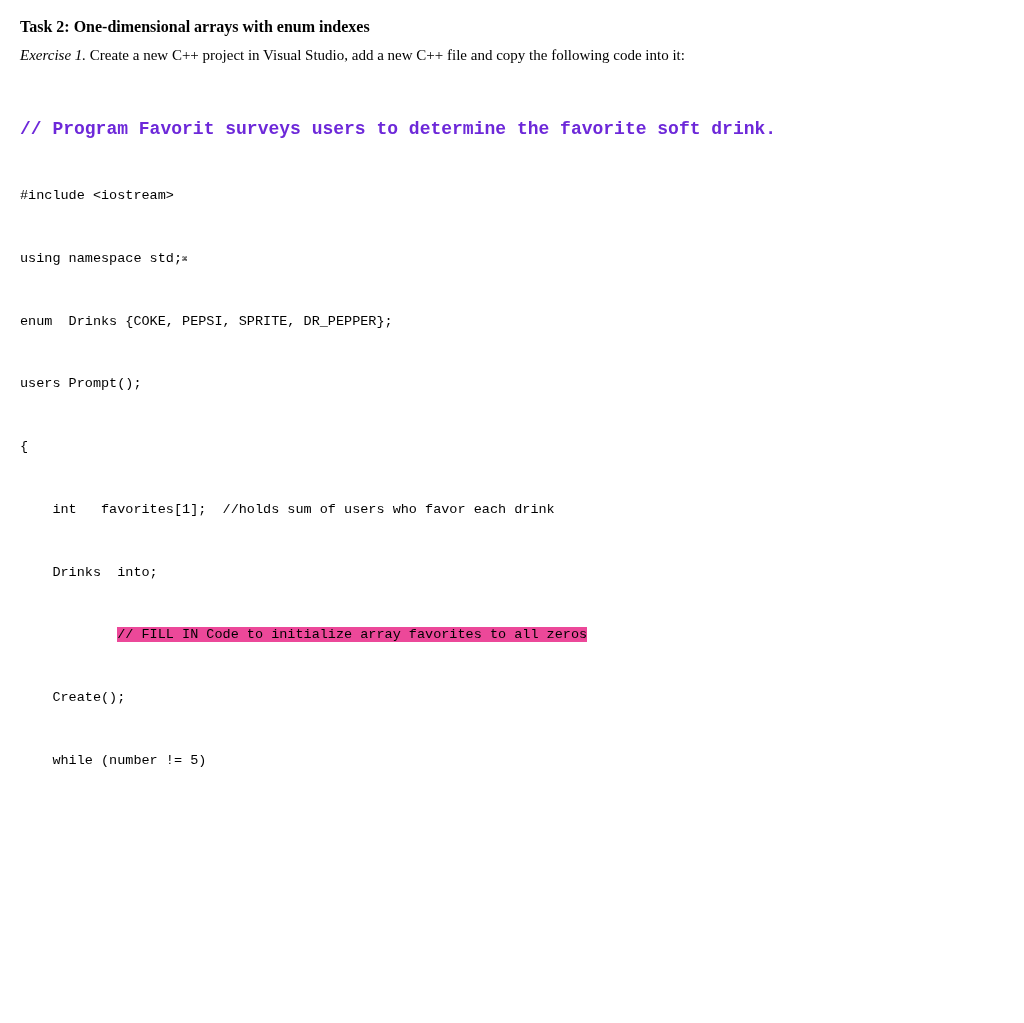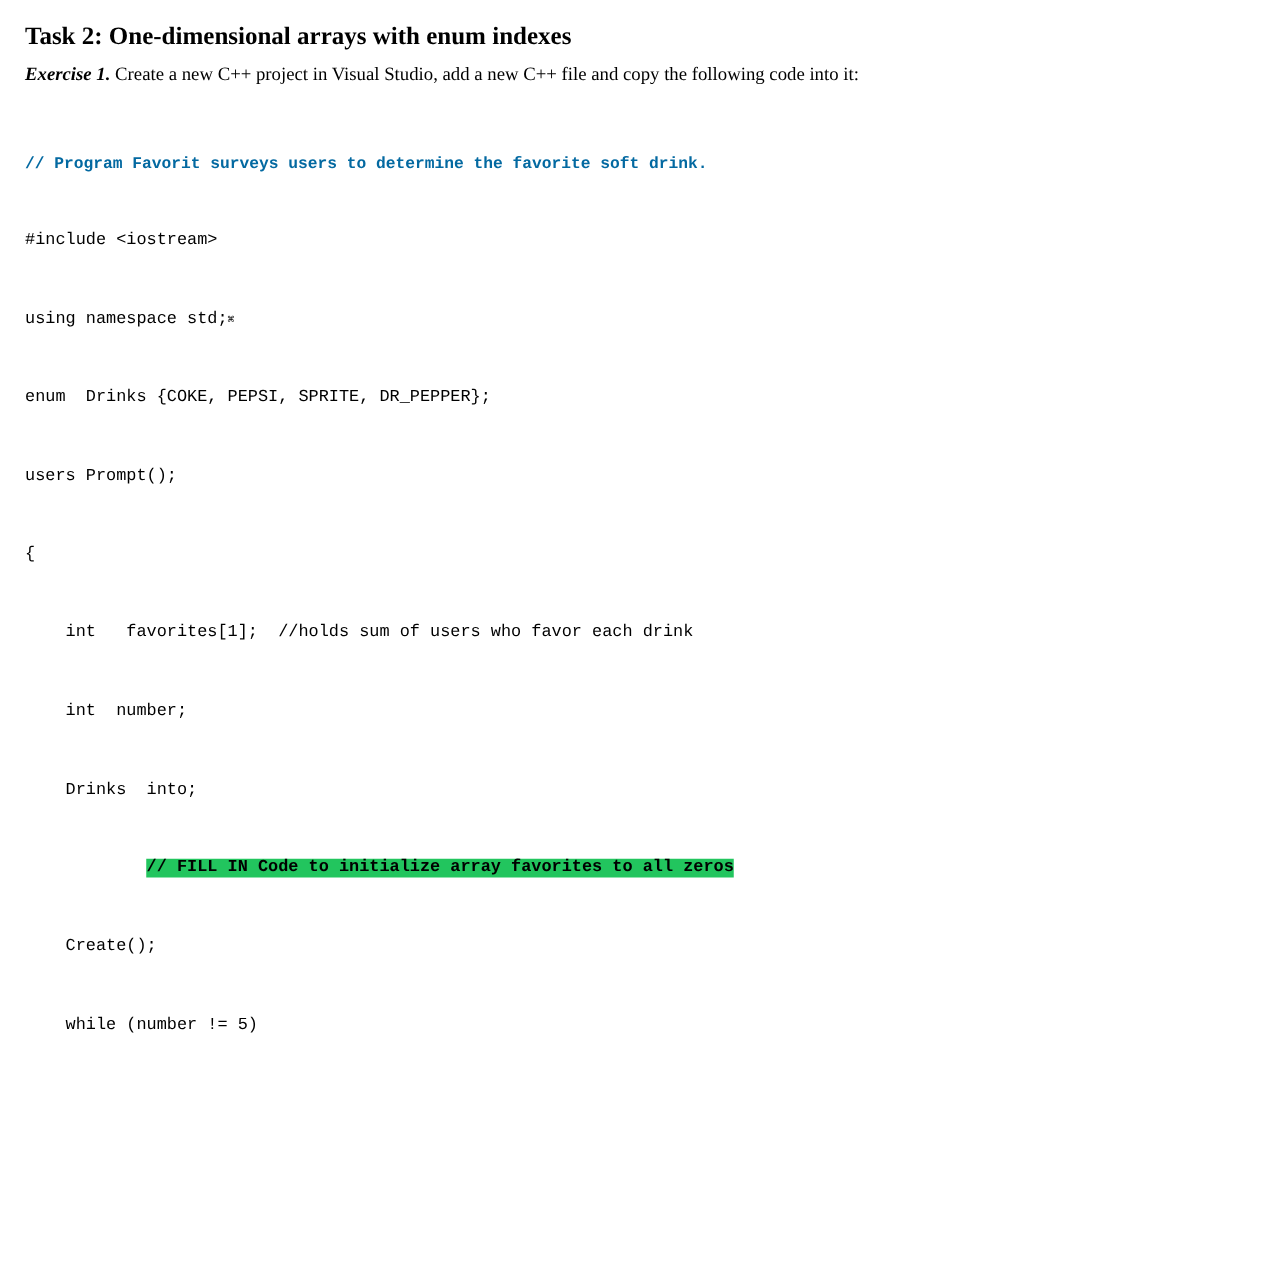--- a/index.html
+++ b/index.html
@@ -6,50 +6,48 @@
     body {
       background: #ffffff;
       font-family: Georgia, 'Times New Roman', serif;
       font-size: 15px;
       color: #000000;
       padding: 18px 20px;
       width: 1024px;
       min-height: 1023px;
     }
     .task-title {
-      font-size: 20px;
+      font-size: 16px;
       font-weight: bold;
       margin-bottom: 8px;
     }
     .exercise-label {
       font-style: italic;
-      font-weight: bold;
     }
     .exercise-intro {
       margin-bottom: 8px;
       line-height: 1.5;
     }
     .code-comment-green {
-      color: #0369a1;
+      color: #6d28d9;
       font-family: 'Courier New', Courier, monospace;
-      font-size: 13px;
+      font-size: 18px;
       font-weight: bold;
       display: block;
       white-space: pre;
     }
     .code-block {
       font-family: 'Courier New', Courier, monospace;
       font-size: 13.5px;
       color: #000000;
       line-height: 1.55;
       white-space: pre;
     }
     .highlight-yellow {
-      background-color: #22c55e;
-      font-weight: bold;
+      background-color: #ec4899;
     }
     .code-line {
       display: block;
       white-space: pre;
     }
   </style>
 </head>
 <body>
 
 <div class="task-title">
@@ -63,21 +61,20 @@
 </div>
 
 <div class="code-block">
   <span class="code-comment-green">// Program Favorit surveys users to determine the favorite soft drink.</span>
   <span class="code-line">#include &lt;iostream&gt;</span>
   <span class="code-line">using namespace std;<span style="font-size:9px">⌘</span></span>
   <span class="code-line">enum  Drinks {COKE, PEPSI, SPRITE, DR_PEPPER};</span>
   <span class="code-line">users Prompt();</span>
   <span class="code-line">{</span>
   <span class="code-line">    int   favorites[1];  //holds sum of users who favor each drink</span>
-  <span class="code-line">    int  number;</span>
   <span class="code-line">    Drinks  into;</span>
   <span class="code-line">            <span class="highlight-yellow">// FILL IN Code to initialize array favorites to all zeros</span></span>
   <span class="code-line">    Create();</span>
   <span class="code-line">    while (number != 5)</span>
   
   
   
   
   
   

